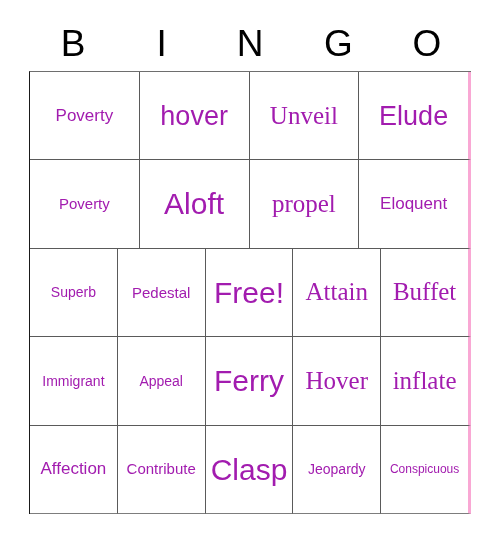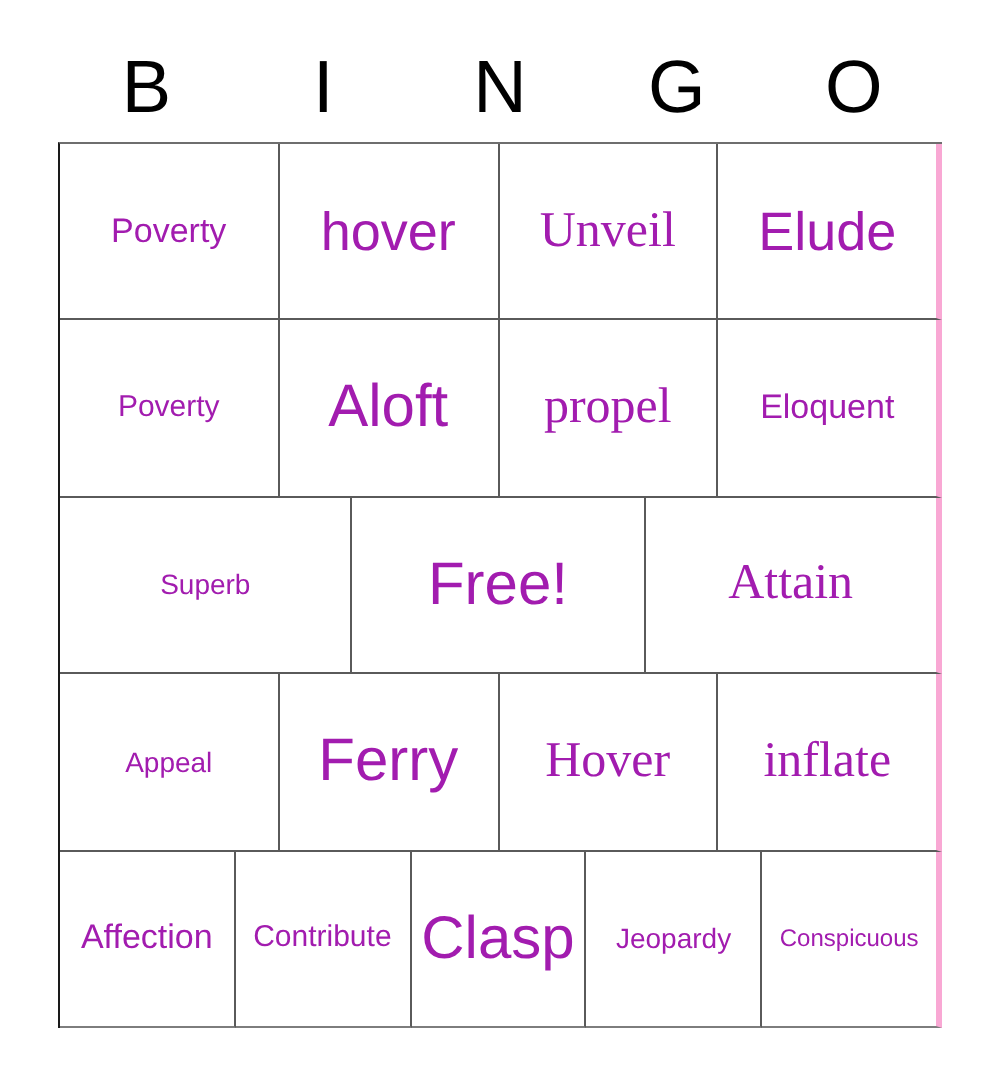--- a/index.html
+++ b/index.html
@@ -145,28 +145,37 @@
       <div class="bingo-cell">
           <span class="cell-text fs-mdp">Eloquent</span>
         </div>
     </div>
 
     <div class="bingo-row">
       <div class="bingo-cell">
           <span class="cell-text fs-xl">Superb</span>
         </div>
       <div class="bingo-cell">
+          <span class="cell-text fs-md">Pedestal</span>
+        </div>
+      <div class="bingo-cell">
           <span class="cell-text fs-4xl">Free!</span>
         </div>
       <div class="bingo-cell">
           <span class="cell-text fs-2xl">Attain</span>
         </div>
-    </div>
-
-    <div class="bingo-row">
+      <div class="bingo-cell">
+          <span class="cell-text fs-2xl">Buffet</span>
+        </div>
+    </div>
+
+    <div class="bingo-row">
+      <div class="bingo-cell">
+          <span class="cell-text fs-smp">Immigrant</span>
+        </div>
       <div class="bingo-cell">
           <span class="cell-text fs-xl">Appeal</span>
         </div>
       <div class="bingo-cell">
           <span class="cell-text fs-4xl">Ferry</span>
         </div>
       <div class="bingo-cell">
           <span class="cell-text fs-2xl">Hover</span>
         </div>
       <div class="bingo-cell">

